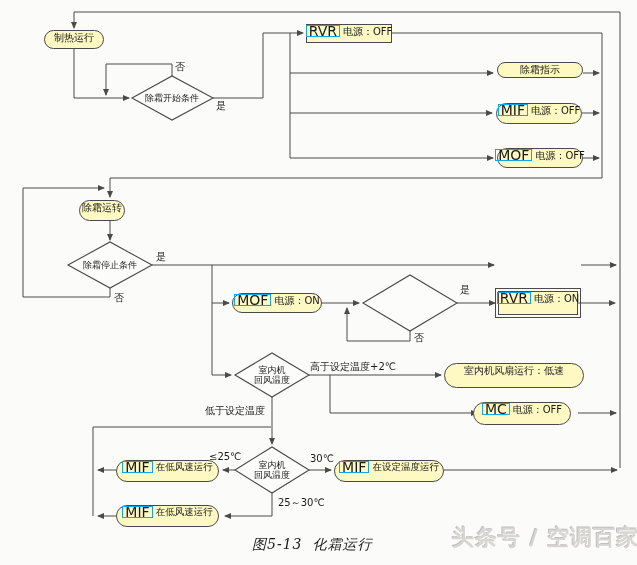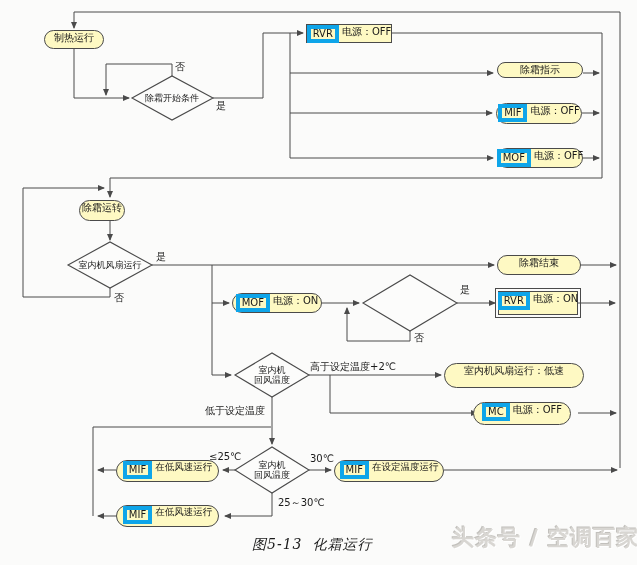--- a/index.html
+++ b/index.html
@@ -10,22 +10,22 @@
   .edges{position:absolute;left:0;top:0;width:637px;height:565px;}
   .node{
     position:absolute;display:flex;align-items:flex-start;justify-content:center;
     border:1px solid #4a4a4a;background:#fef9c3;font-size:10px;white-space:nowrap;
     box-sizing:border-box;z-index:2;
   }
   .stadium{border-radius:999px;}
   .double{outline:1px solid #4a4a4a;outline-offset:2px;}
   .small{font-size:9.5px;}
   .tag{
-    display:inline-block;border:4px solid #0ea5e9;padding:0 2px;margin-right:3px;
-    font-size:10px;line-height:10px;
+    display:inline-block;border:1px solid #0ea5e9;padding:0 2px;margin-right:3px;
+    font-size:14px;line-height:10px;
   }
   .dlabel{
     position:absolute;display:flex;flex-direction:column;align-items:center;justify-content:center;
     font-size:9px;line-height:10.5px;text-align:right;white-space:nowrap;z-index:3;
   }
   .elabel{position:absolute;font-size:10px;white-space:nowrap;z-index:3;}
   .caption{
     position:absolute;left:252px;top:536px;font-family:"DejaVu Serif","Liberation Serif",serif;
     font-size:14px;letter-spacing:1px;z-index:3;
   }
@@ -111,23 +111,20 @@
 
   <div class="node stadium" style="left:497px;top:148px;width:86px;height:20px">
     <span class="tag">MOF</span>
       <span>电源：OFF</span>
   </div>
 
   <div class="node stadium" style="left:79px;top:200px;width:46px;height:21px">
     <span>除霜运转</span>
   </div>
 
-  <div class="node stadium" style="left:497px;top:255px;width:84px;height:20px">
-    <span>除霜结束</span>
-  </div>
 
   <div class="node stadium" style="left:232px;top:293px;width:90px;height:20px">
     <span class="tag">MOF</span>
       <span>电源：ON</span>
   </div>
 
   <div class="node double" style="left:498px;top:291px;width:80px;height:24px">
     <span class="tag">RVR</span>
       <span>电源：ON</span>
   </div>
@@ -153,21 +150,21 @@
 
   <div class="node stadium small" style="left:334px;top:460px;width:110px;height:22px">
     <span class="tag">MIF</span>
       <span>在设定温度运行</span>
   </div>
 
   <div class="dlabel" style="left:142px;top:88px;width:60px;height:20px">
     <span>除霜开始条件</span>
   </div>
   <div class="dlabel" style="left:78px;top:259px;width:64px;height:12px">
-    <span>室内机风扇运行</span>
+    <span>除霜停止条件</span>
   </div>
   <div class="dlabel" style="left:247px;top:364px;width:50px;height:22px">
     <span>室内机</span>
     <span>回风温度</span>
   </div>
   <div class="dlabel" style="left:247px;top:459px;width:50px;height:22px">
     <span>室内机</span>
     <span>回风温度</span>
   </div>
 

